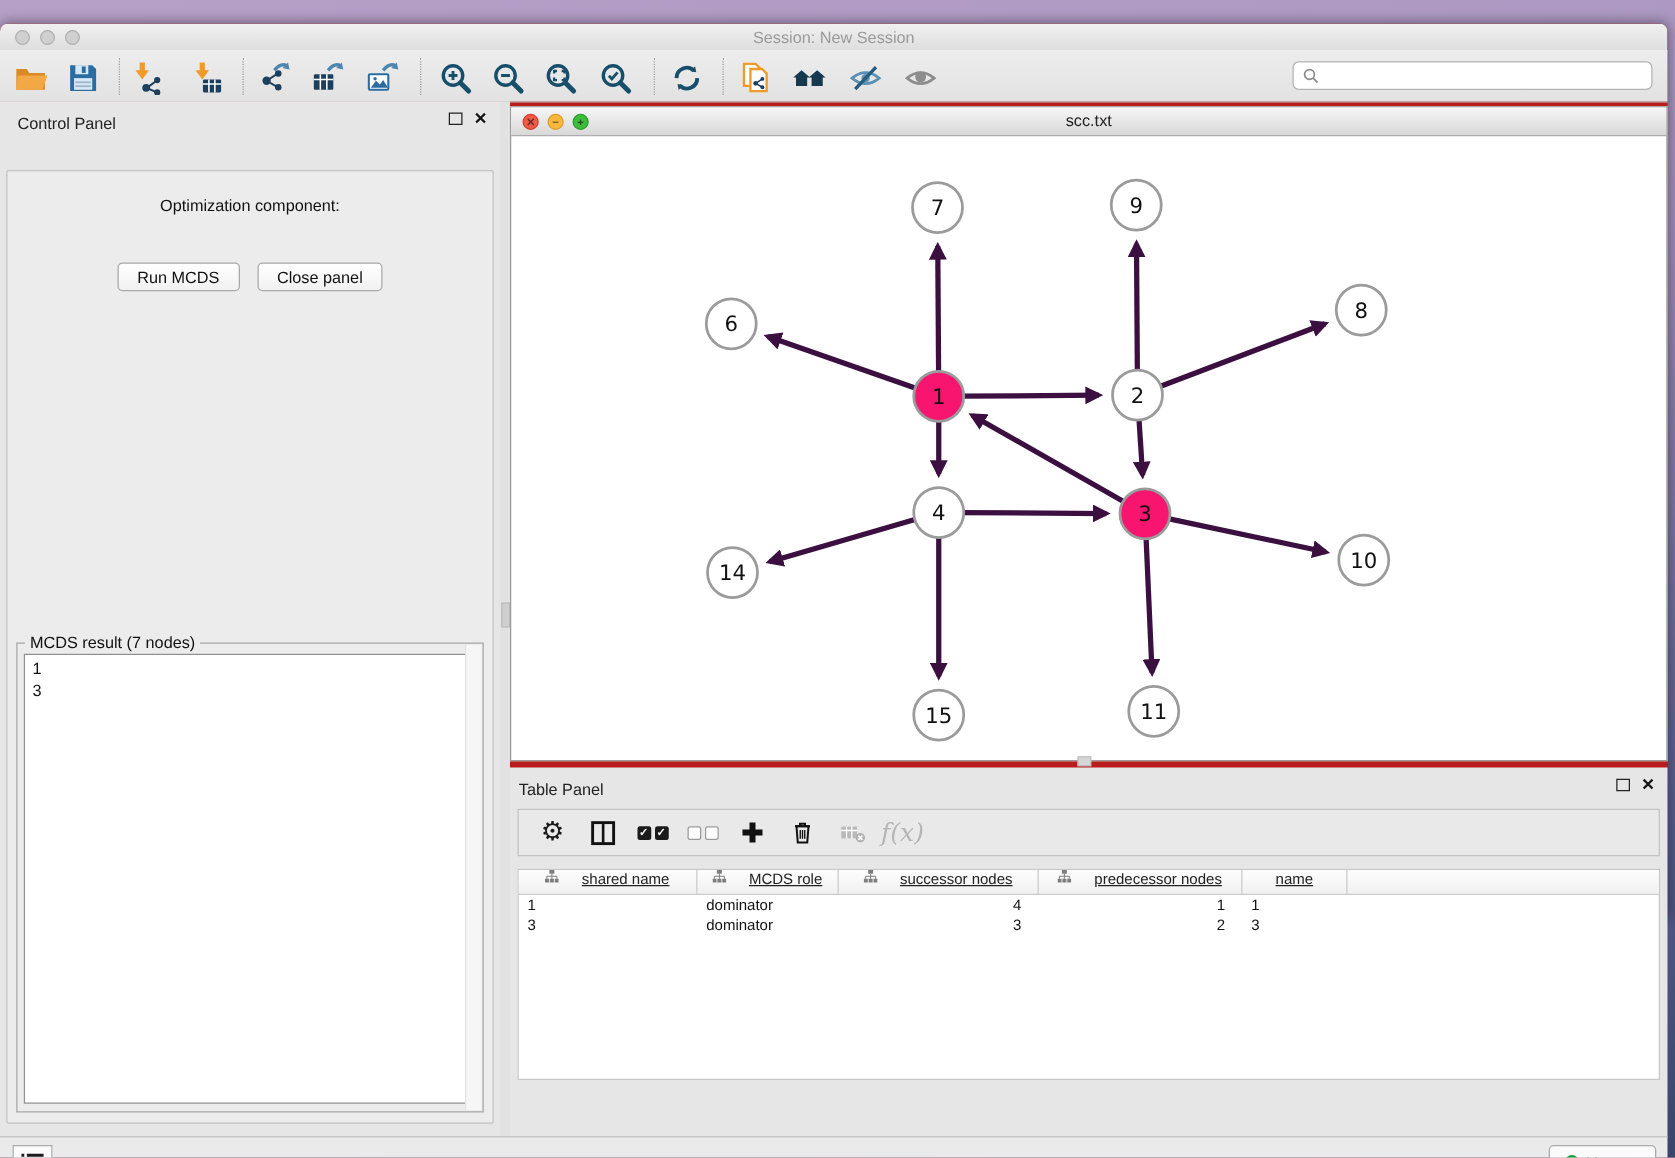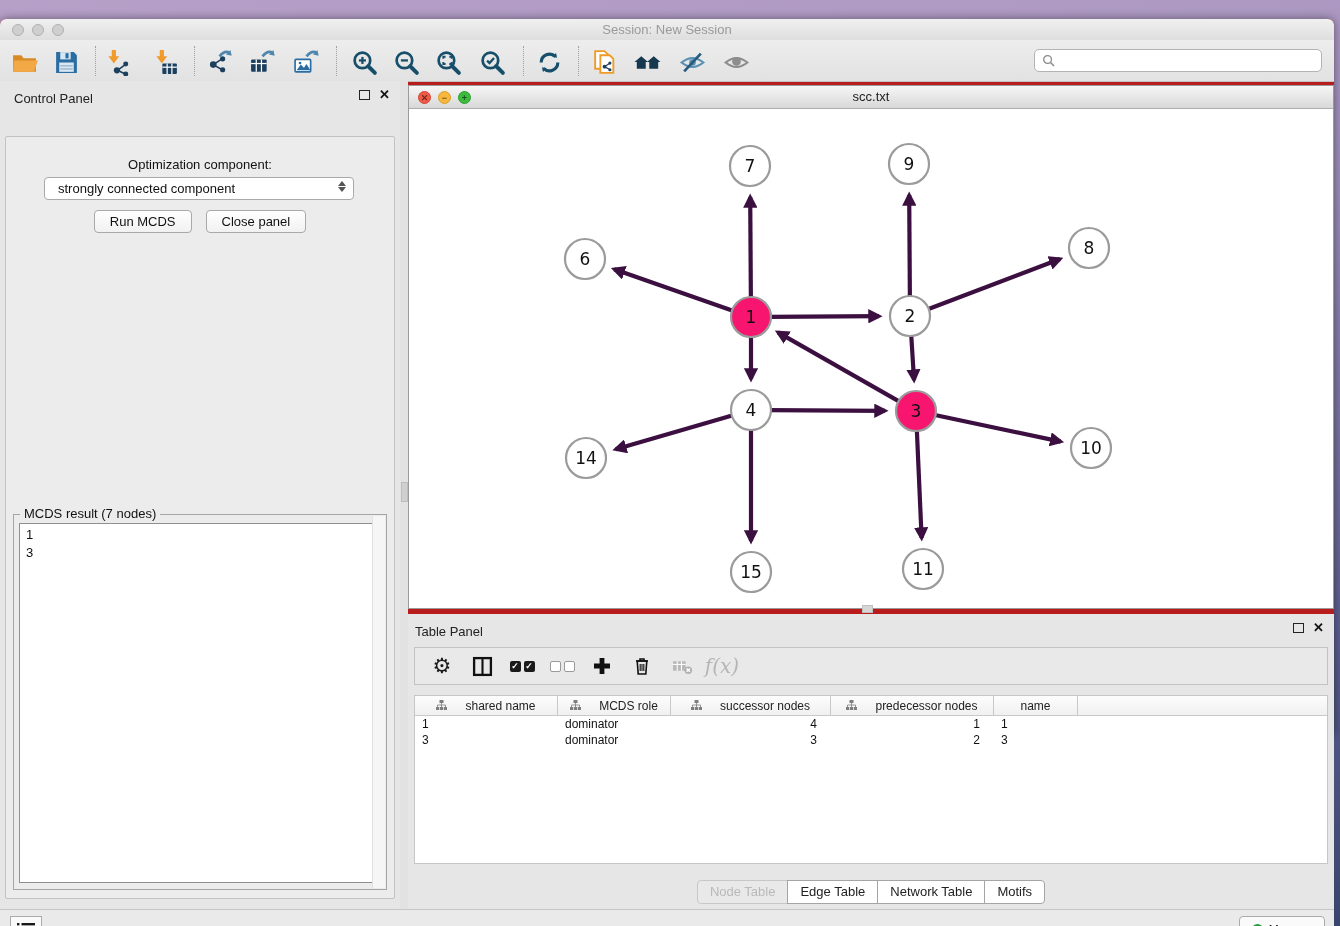--- a/index.html
+++ b/index.html
@@ -81,22 +81,22 @@
      border:1px solid #c2c2c2;display:flex;align-items:center;gap:14px;padding-left:14px;box-sizing:border-box;}
   .tpi{display:flex;align-items:center;justify-content:center;width:26px;height:26px;}
   .gear-glyph{font-size:21px;color:#1a1a1a;line-height:22px;}
   .cbox{width:11px;height:11px;border-radius:2px;background:#1a1a1a;color:#fff;font-size:9px;
         line-height:11px;text-align:center;display:inline-block;font-weight:bold;}
   .cbox.empty{background:#fff;border:1.5px solid #9a9a9a;box-sizing:border-box;}
   .cpair{display:flex;gap:3px;}
   .fx-label{font-family:"DejaVu Serif", serif;font-style:italic;font-size:20px;color:#b5b5b5;}
   #tp-table{position:absolute;left:6px;right:6px;top:81px;height:169px;background:#fff;border:1px solid #c6c6c6;box-sizing:border-box;}
   #tp-head{display:flex;height:19px;background:linear-gradient(#fdfdfd,#f0f0f0);border-bottom:1px solid #c9c9c9;}
-  .hcell{display:flex;align-items:center;justify-content:center;gap:18px;font-size:12px;color:#222;
-     border-right:1px solid #c9c9c9;box-sizing:border-box;overflow:hidden;}
+  .hcell{display:flex;justify-content:center;gap:18px;font-size:12px;color:#222;
+     border-right:1px solid #c9c9c9;box-sizing:border-box;overflow:hidden;text-decoration:underline;}
   .tree-ico svg{width:11px;height:11px;display:block;}
   .trow{display:flex;height:16px;font-size:12px;color:#111;}
   .tcell{box-sizing:border-box;padding:1px 14px 0 7px;overflow:hidden;}
   .tcell.right{text-align:right;}
   #tp-tabs{position:absolute;left:0;right:0;top:266px;display:flex;justify-content:center;}
   
   #status-bar{position:absolute;left:0;top:890px;width:100%;height:36px;background:#eaeaea;
      border-top:1px solid #c6c6c6;box-sizing:border-box;}
   #list-btn{position:absolute;left:10px;top:6px;width:30px;height:25px;background:#fafafa;
      border:1px solid #ababab;display:flex;align-items:center;justify-content:center;}
@@ -275,27 +275,20 @@
   </div>
 
   <div id="control-panel">
     <div class="panel-title">Control Panel</div>
     <div class="win-btns">
       <span class="float-ico"></span>
       <span class="close-ico">✕</span>
     </div>
     <div id="cp-body">
       <div id="opt-label">Optimization component:</div>
-      <div id="criterion-select">
-        <span>strongly connected component</span>
-        <span class="stepper">
-              <i class="up"></i>
-              <i class="dn"></i>
-            </span>
-      </div>
       <div class="btn-row">
         <button class="push-btn">Run MCDS</button>
         <button class="push-btn">Close panel</button>
       </div>
       <div id="result-group">
         <div id="result-legend">MCDS result (7 nodes)</div>
         <div id="result-area">1
 3</div>
         <div id="result-scroll"></div>
       </div>
@@ -482,26 +475,20 @@
             </div>
             <div class="trow">
               <div class="tcell" style="width: 143px;">3</div>
               <div class="tcell" style="width: 113px;">dominator</div>
               <div class="tcell right" style="width: 160px;">3</div>
               <div class="tcell right" style="width: 163px;">2</div>
               <div class="tcell" style="width: 84px;">3</div>
             </div>
           </div>
     </div>
-    <div id="tp-tabs">
-          <div class="tab active">Node Table</div>
-          <div class="tab">Edge Table</div>
-          <div class="tab">Network Table</div>
-          <div class="tab">Motifs</div>
-        </div>
   </div>
 
   <div id="status-bar">
     <div id="list-btn">
       <svg width="18" height="15" viewBox="0 0 18 15">
         <g fill="#1a1a1a">
               <rect x="0" y="1" width="2.4" height="2.4"></rect>
               <rect x="4.5" y="1" width="13.5" height="2.4"></rect>
               <rect x="0" y="6" width="2.4" height="2.4"></rect>
               <rect x="4.5" y="6" width="13.5" height="2.4"></rect>

